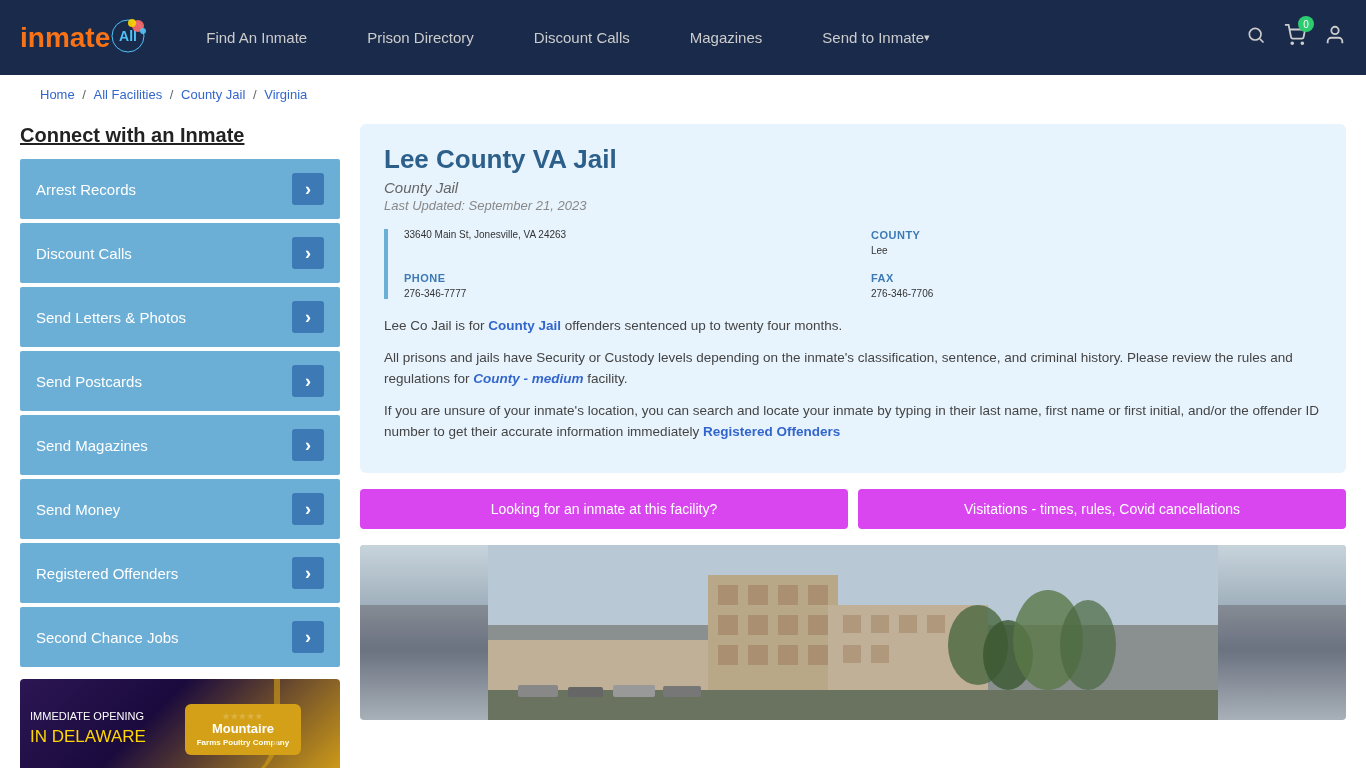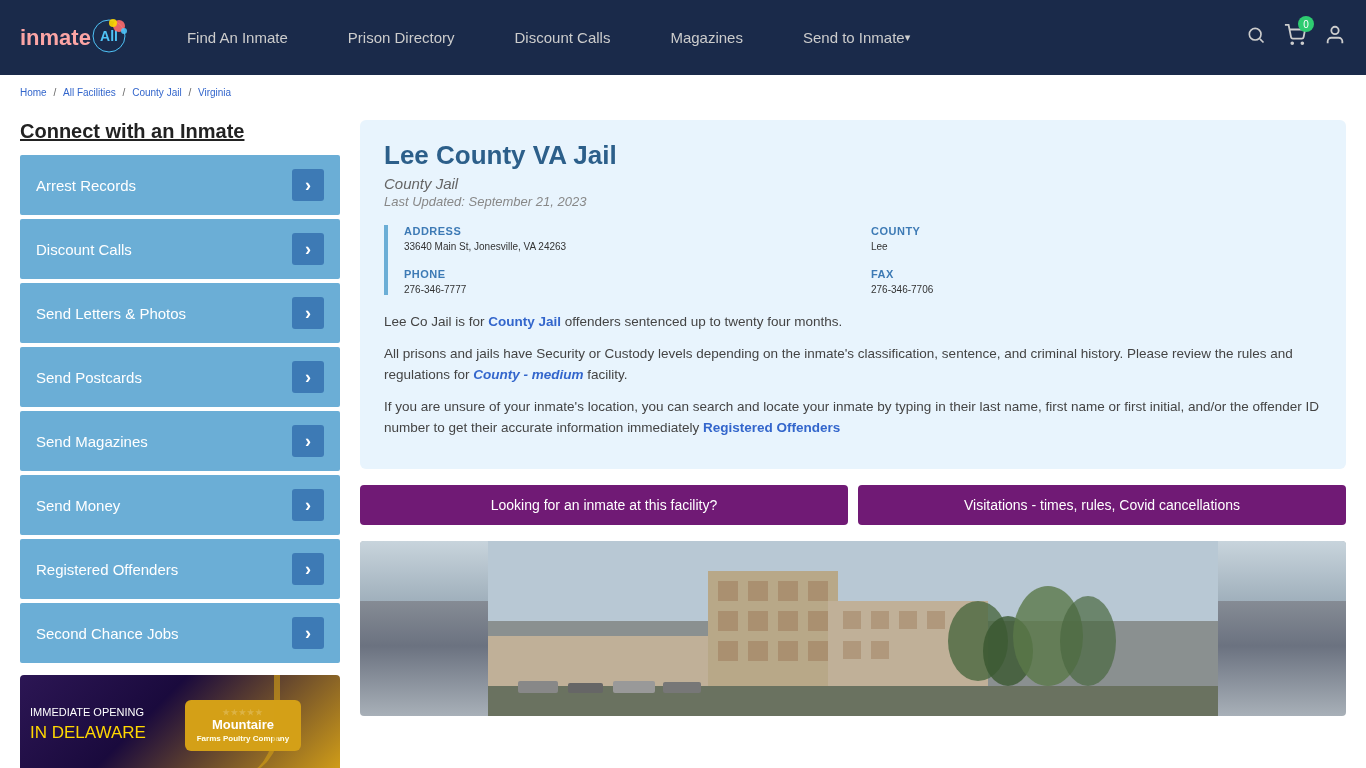--- a/index.html
+++ b/index.html
@@ -13,23 +13,23 @@
       align-items: center;
       padding: 0 20px;
       gap: 0;
     }
     .logo-area {
       display: flex;
       align-items: center;
       margin-right: 30px;
     }
     .logo-text {
-      font-size: 22px;
-      font-weight: bold;
-      color: #fca5a5;
+      font-size: 28px;
+      font-weight: bold;
+      color: #f97316;
     }
     .nav-links {
       display: flex;
       align-items: center;
       flex: 1;
       gap: 0;
     }
     .nav-item {
       color: #ccc;
       text-decoration: none;
@@ -68,21 +68,22 @@
       width: 16px;
       height: 16px;
       display: flex;
       align-items: center;
       justify-content: center;
     }
 
     
     .breadcrumb {
       padding: 12px 20px;
-      font-size: 10px;
+      font-size: 13px;
+      margin-left: 20px;
     }
     .breadcrumb a { color: #3366cc; text-decoration: none; }
     .breadcrumb span { color: #666; margin: 0 4px; }
 
     
     .main-layout {
       display: flex;
       padding: 10px 20px;
       gap: 20px;
       align-items: flex-start;
@@ -228,21 +229,21 @@
     .facility-desc p { margin-bottom: 10px; }
     .facility-desc a { color: #3366cc; text-decoration: none; font-weight: bold; }
     .facility-desc .county-link { color: #3366cc; font-style: italic; }
 
     .action-buttons {
       display: flex;
       gap: 10px;
       margin: 16px 0;
     }
     .btn-green {
-      background: #701a75;
+      background: #d946ef;
       color: #fff;
       padding: 12px 20px;
       border: none;
       border-radius: 4px;
       font-size: 14px;
       cursor: pointer;
       flex: 1;
     }
 
     
@@ -377,21 +378,20 @@
   </aside>
 
   <main class="content-area">
     <div class="facility-card">
       <h1 class="facility-title">Lee County VA Jail</h1>
       <div class="facility-type">County Jail</div>
       <div class="facility-updated">Last Updated: September 21, 2023</div>
 
       <div class="facility-details">
         <div class="detail-group">
-          <label>ADDRESS</label>
           <div class="value">33640 Main St, Jonesville, VA 24263</div>
         </div>
         <div class="detail-group">
           <label>COUNTY</label>
           <div class="value">Lee</div>
         </div>
         <div class="detail-group">
           <label>PHONE</label>
           <div class="value">276-346-7777</div>
         </div>

